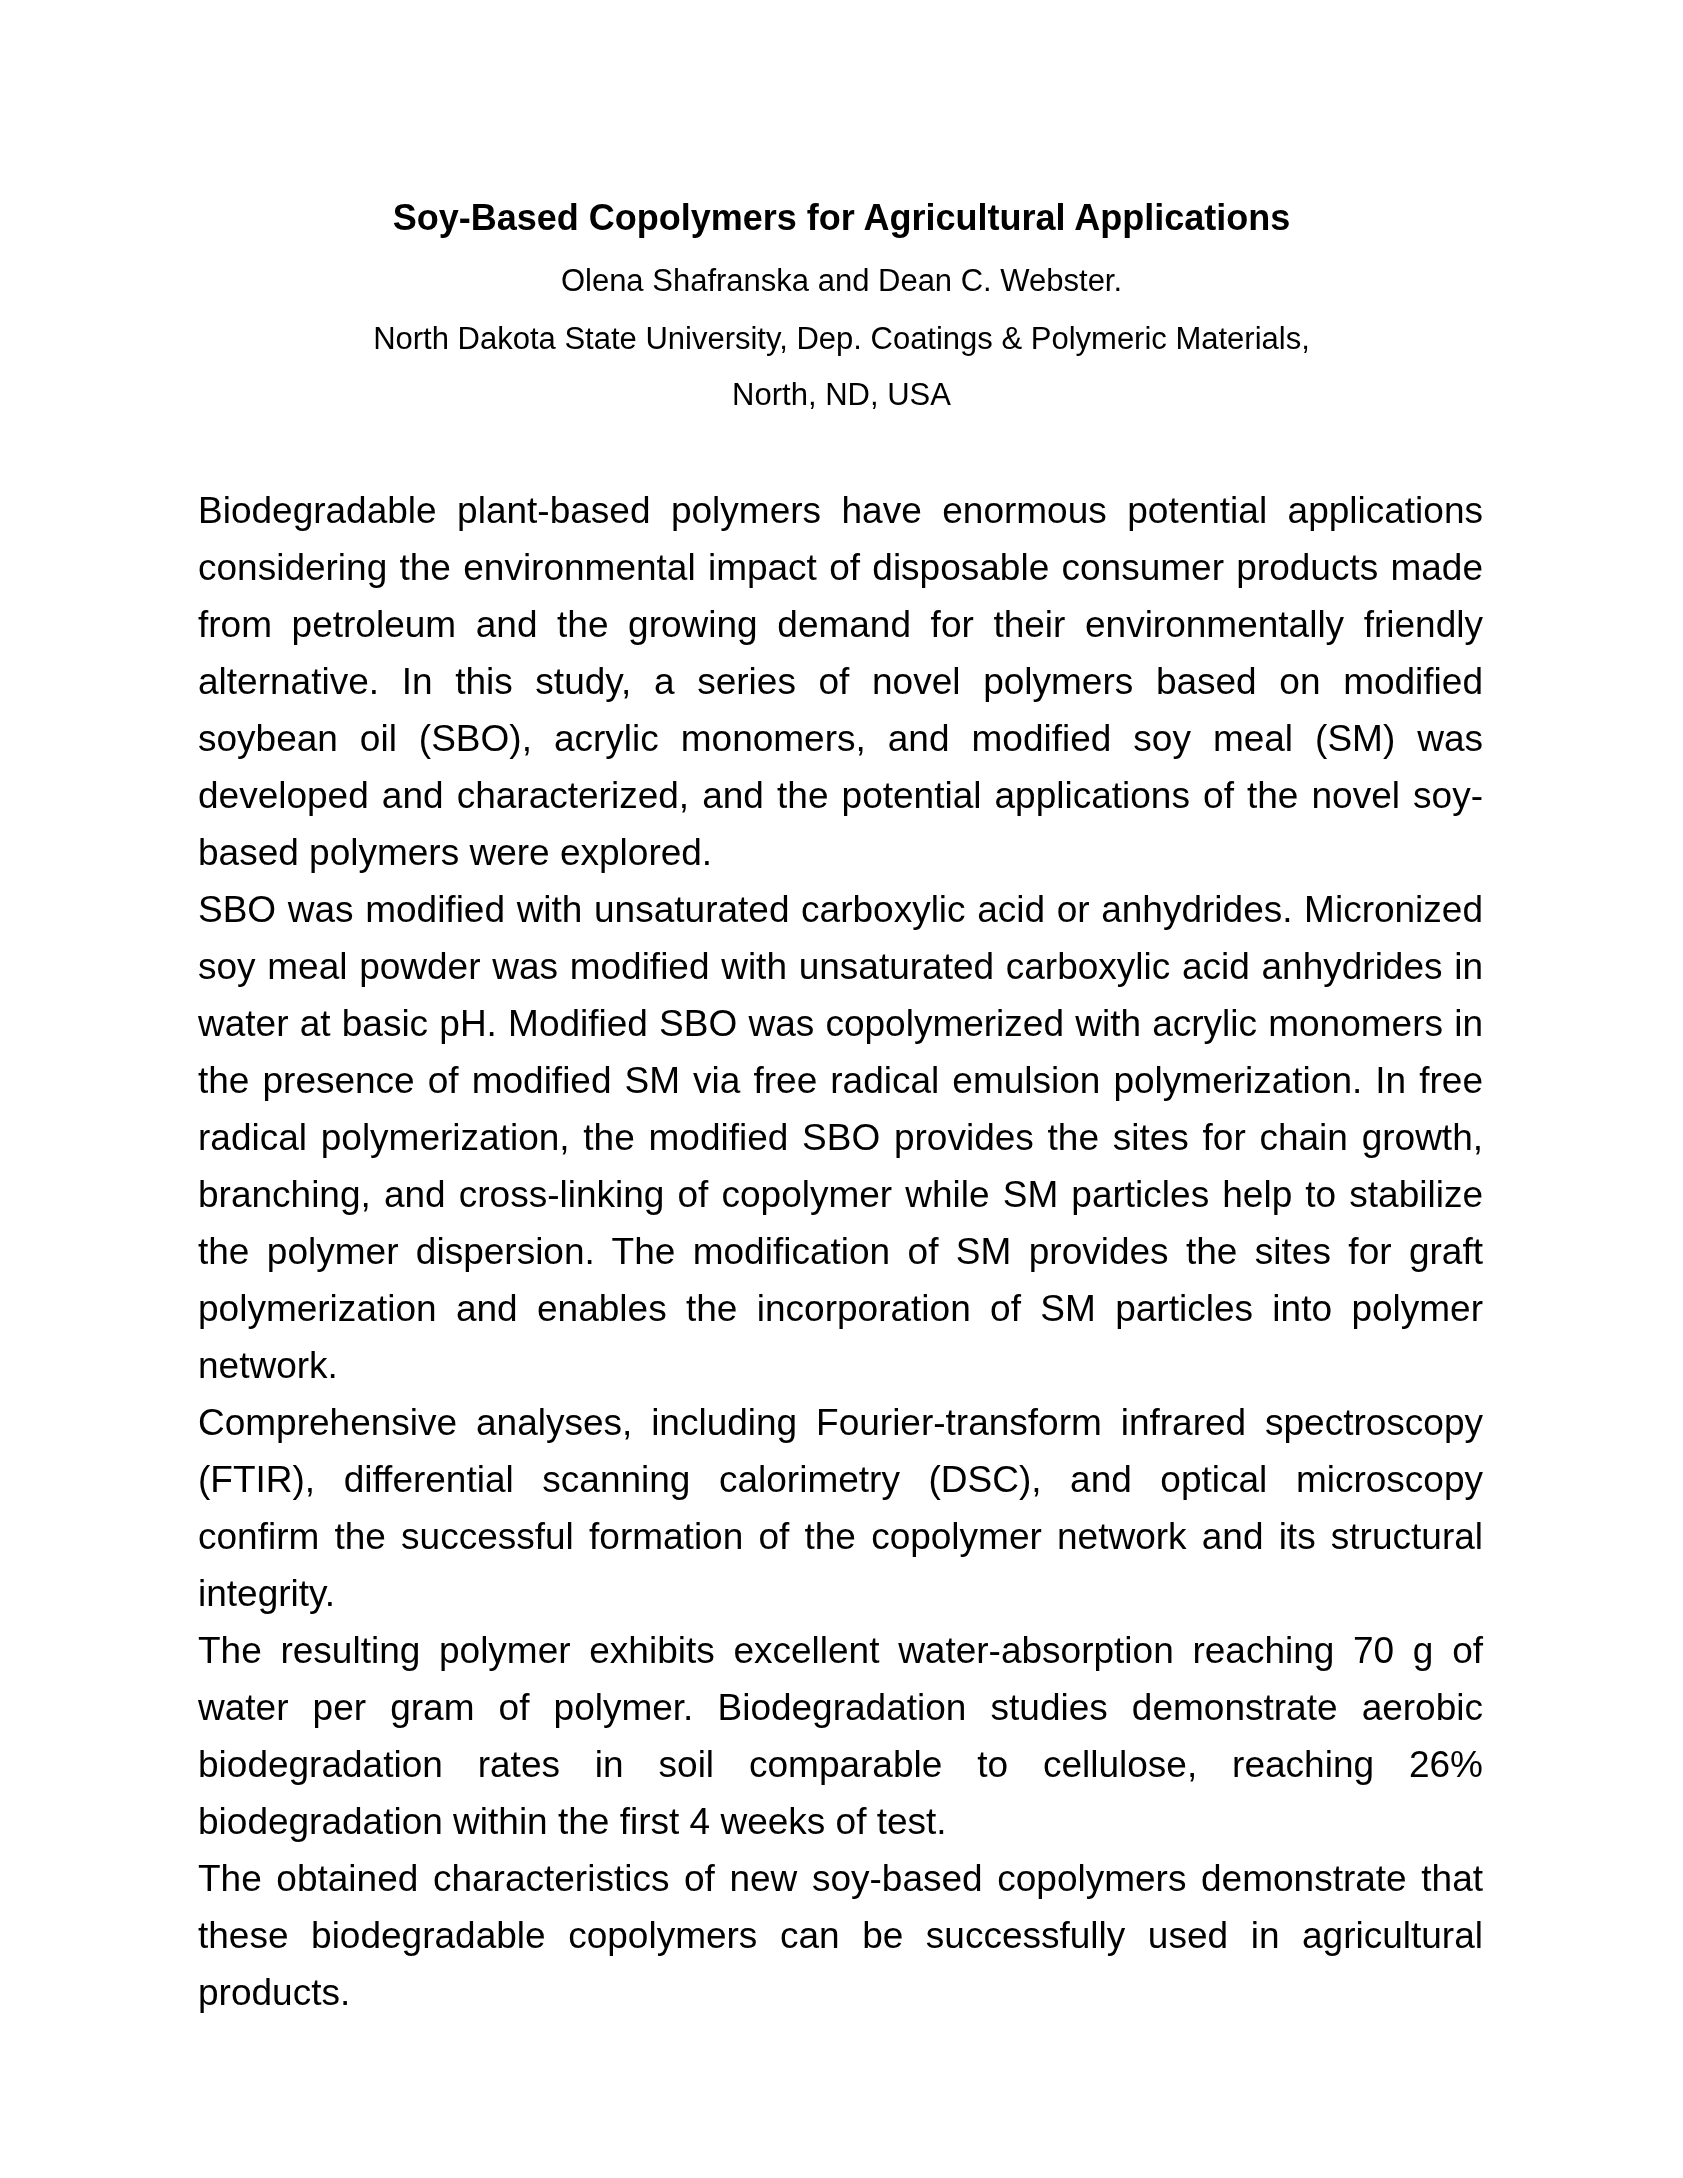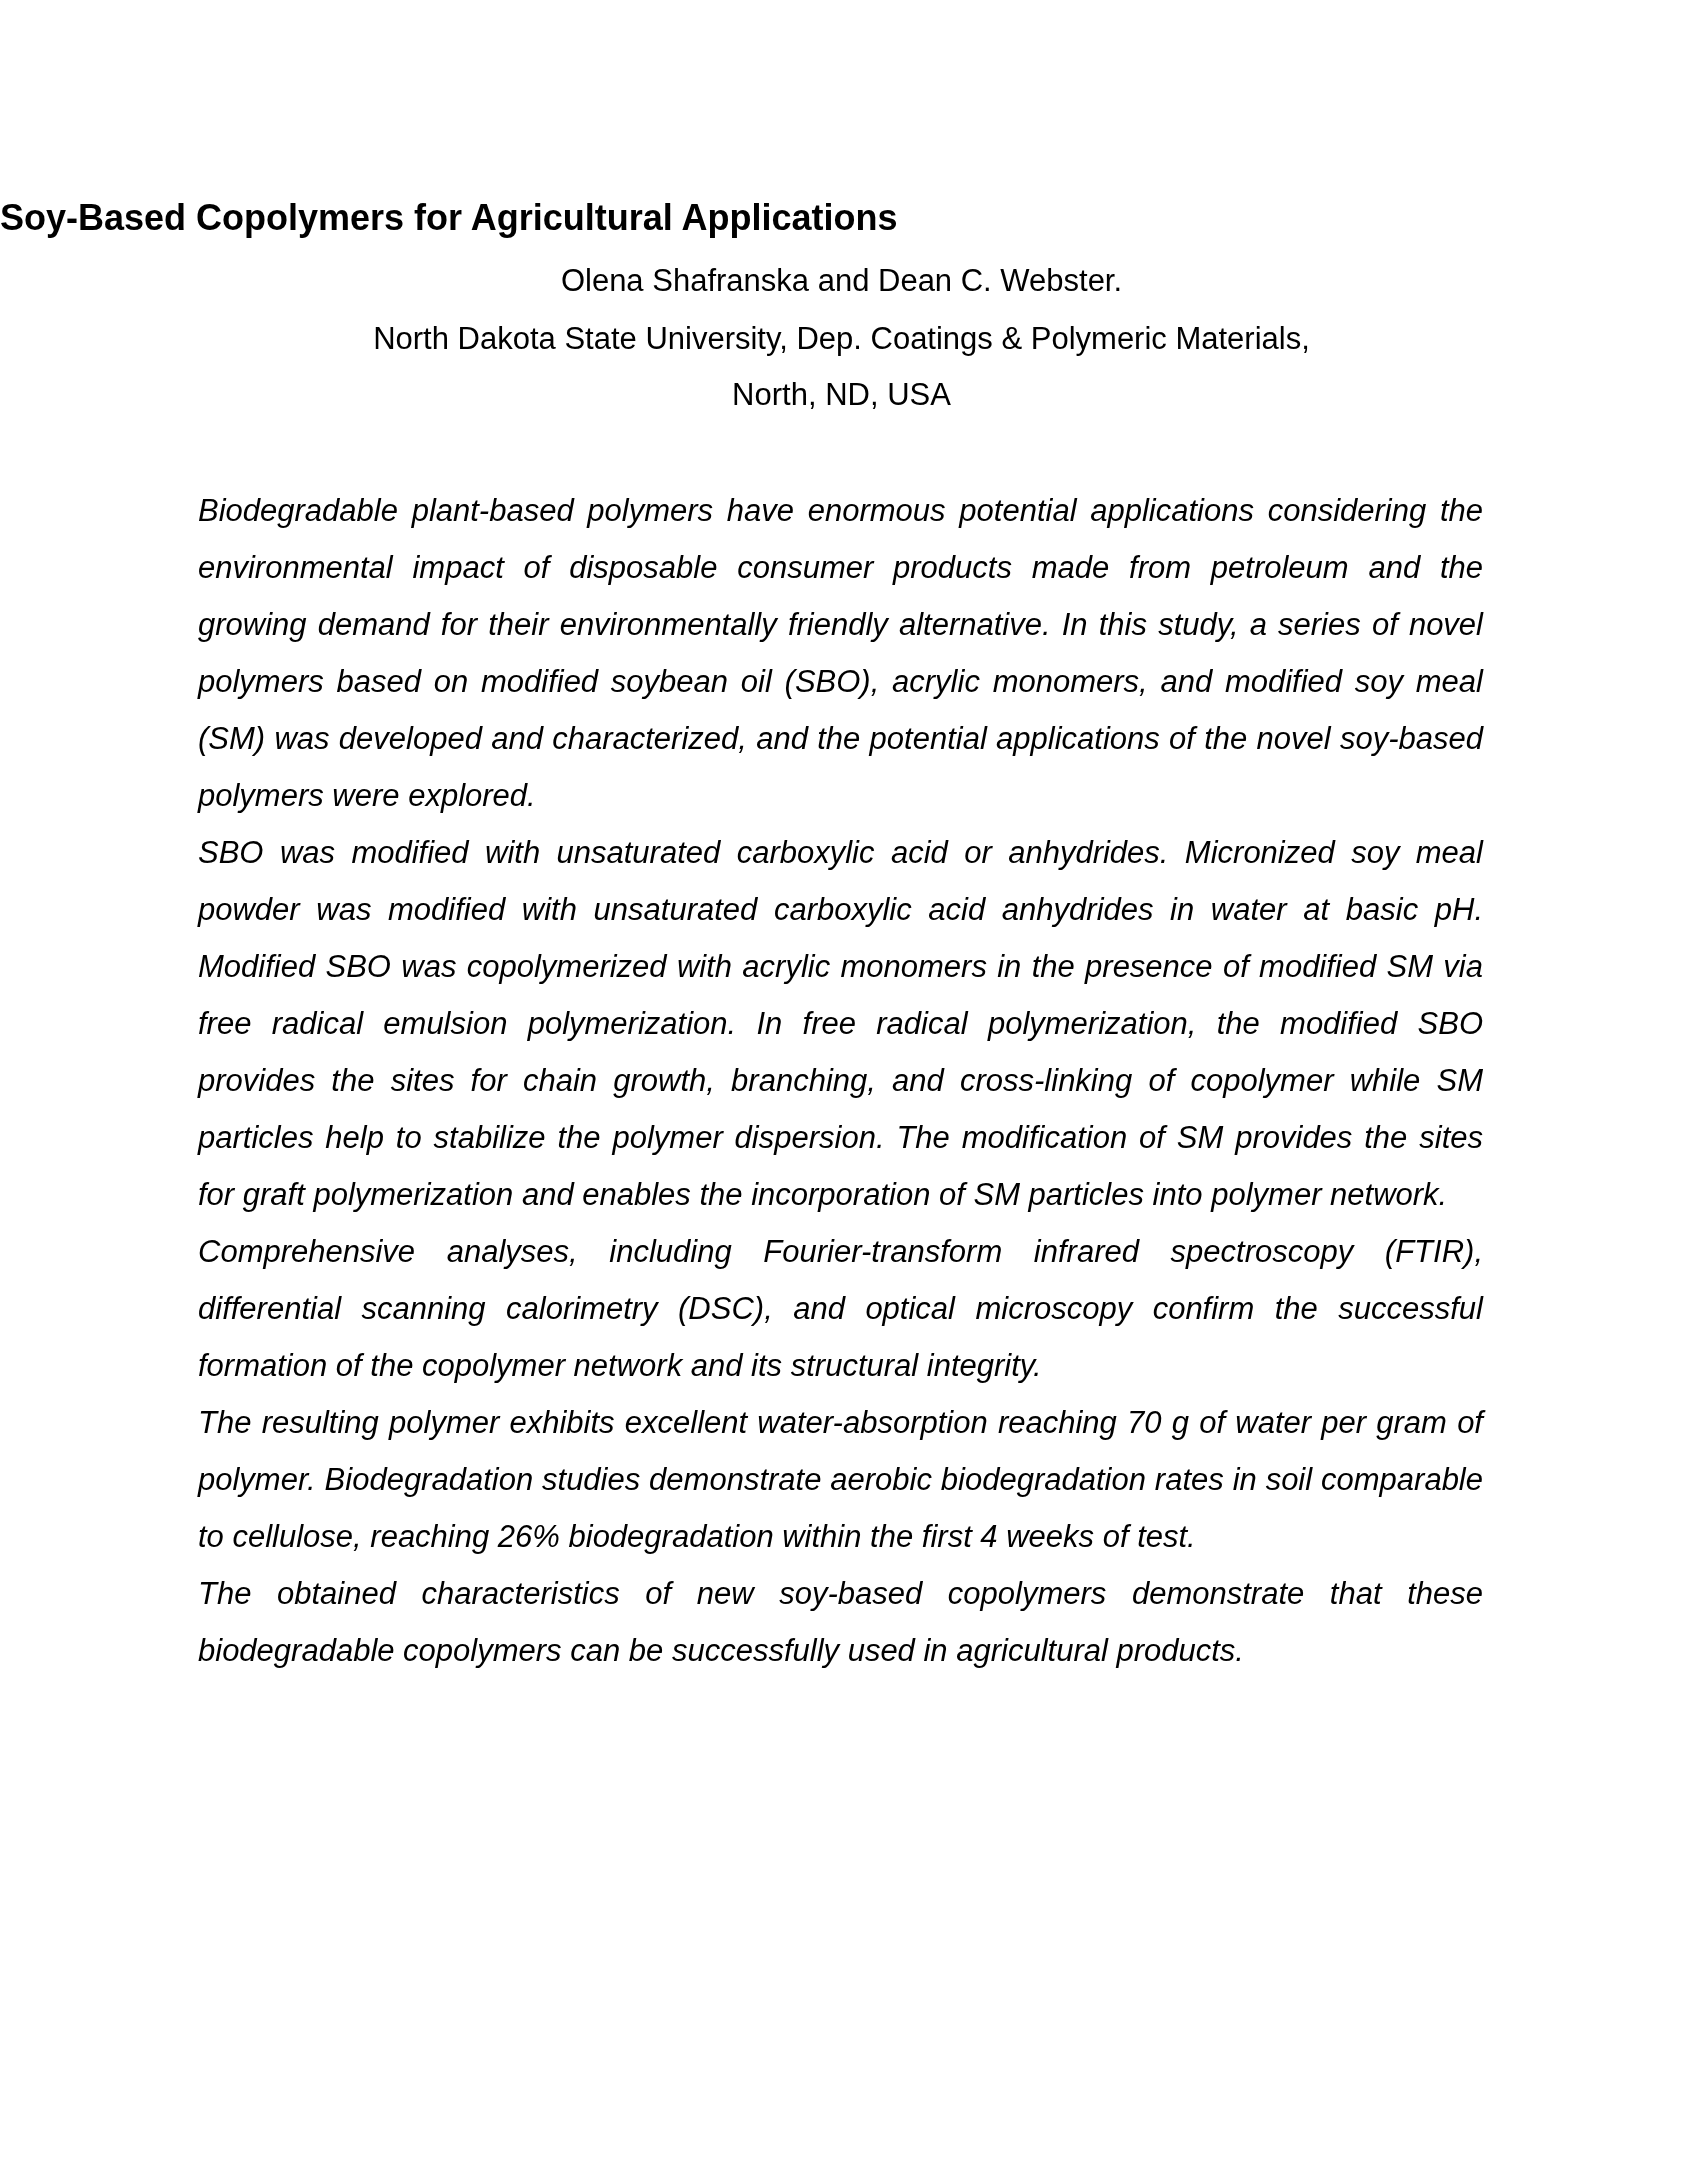--- a/index.html
+++ b/index.html
@@ -1,33 +1,33 @@
 <!DOCTYPE html>
 <html><head>
 <meta charset="utf-8">
 <style>
   html, body { margin: 0; padding: 0; background: #ffffff; }
   body { width: 1683px; height: 2178px; position: relative; overflow: hidden; color: #000; }
   .page { position: absolute; left: 0; top: 0; width: 1683px; height: 2178px; background: #fff; }
   .title {
     position: absolute; left: 0; width: 1683px; top: 194px;
-    text-align: left; font-family: "Liberation Sans", sans-serif;
+    text-align: center; font-family: "Liberation Sans", sans-serif;
     font-weight: bold; font-size: 36px; line-height: 48px; margin: 0;
   }
   .centered {
     position: absolute; left: 0; width: 1683px; text-align: center;
     font-family: "Liberation Sans", sans-serif; font-size: 31px; line-height: 40px; margin: 0;
   }
   .authors { top: 261px; }
   .affil1 { top: 319px; }
   .affil2 { top: 375px; }
   .underline { text-underline-offset: 4px; text-decoration-thickness: 2px; }
   .body {
     position: absolute; left: 198px; width: 1285px; top: 482px;
-    font-family: "Liberation Sans", sans-serif; font-size: 31px; line-height: 57px; font-style: italic;
+    font-family: "Liberation Sans", sans-serif; font-size: 37px; line-height: 57px;
   }
   .body p { margin: 0; text-align: justify; }
 </style>
 </head>
 <body>
 
 <div class="page">
   <h1 class="title">Soy-Based Copolymers for Agricultural Applications</h1>
 
   <div class="centered authors">

